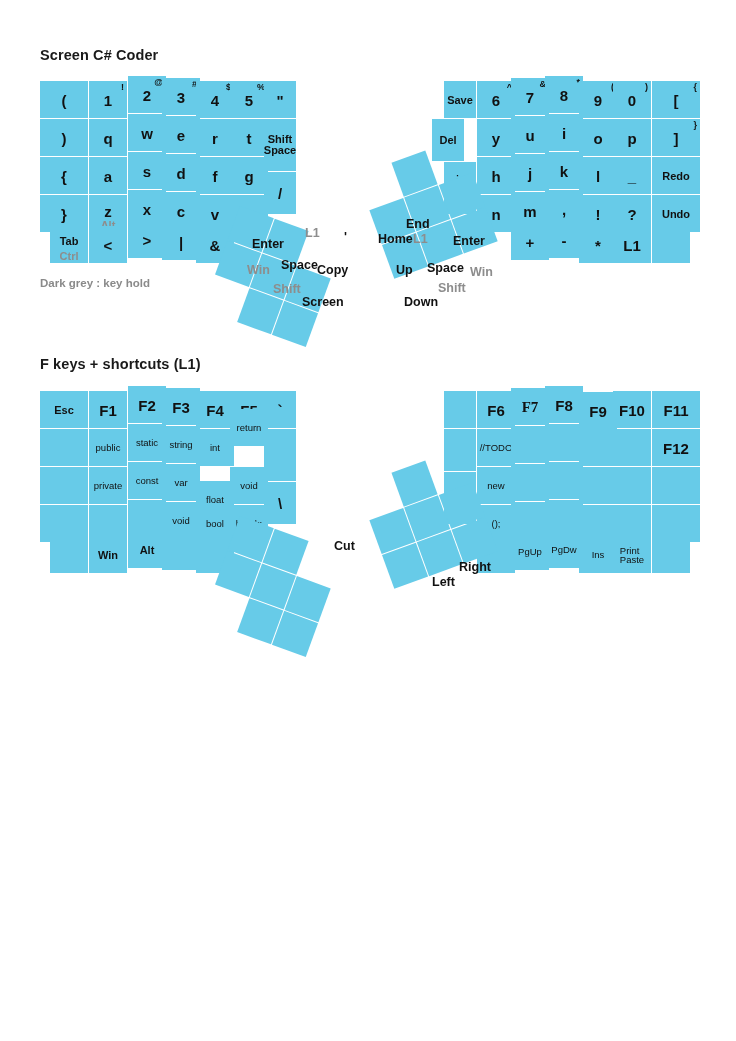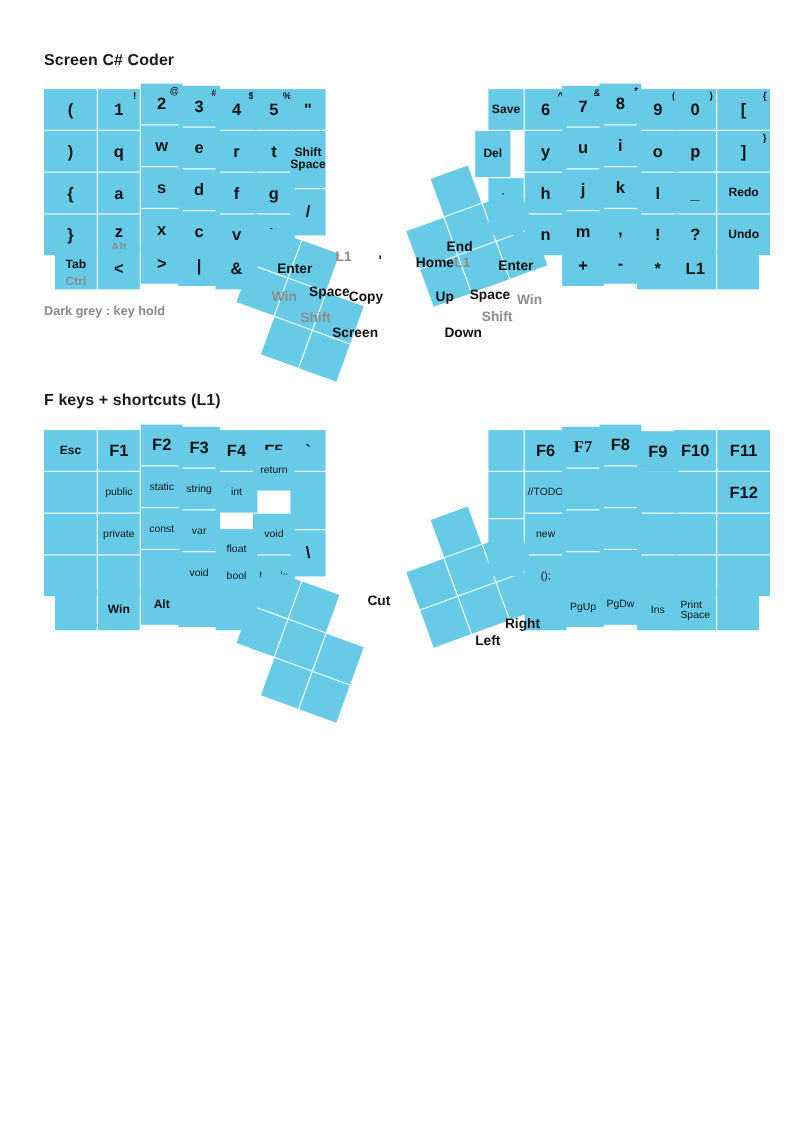--- a/index.html
+++ b/index.html
@@ -565,21 +565,21 @@
       <span class="lbl g-main xsmall"></span>
     </div>
   <div class="key" style="left:613px; top:467px; width:38px; height:37px;">
       <span class="lbl g-main xsmall"></span>
     </div>
   <div class="key" style="left:613px; top:505px; width:38px; height:37px;">
       <span class="lbl g-main xsmall"></span>
     </div>
   <div class="key" style="left:613px; top:536px; width:38px; height:37px;">
       <span class="lbl g-main xsmall">Print
-Space</span>
+Paste</span>
     </div>
 
   <div class="key" style="left:652px; top:391px; width:48px; height:37px;">
       <span class="lbl g-main">F11</span>
     </div>
   <div class="key" style="left:652px; top:429px; width:48px; height:37px;">
       <span class="lbl g-main">F12</span>
     </div>
   <div class="key" style="left:652px; top:467px; width:48px; height:37px;">
       <span class="lbl g-main xsmall"></span>

